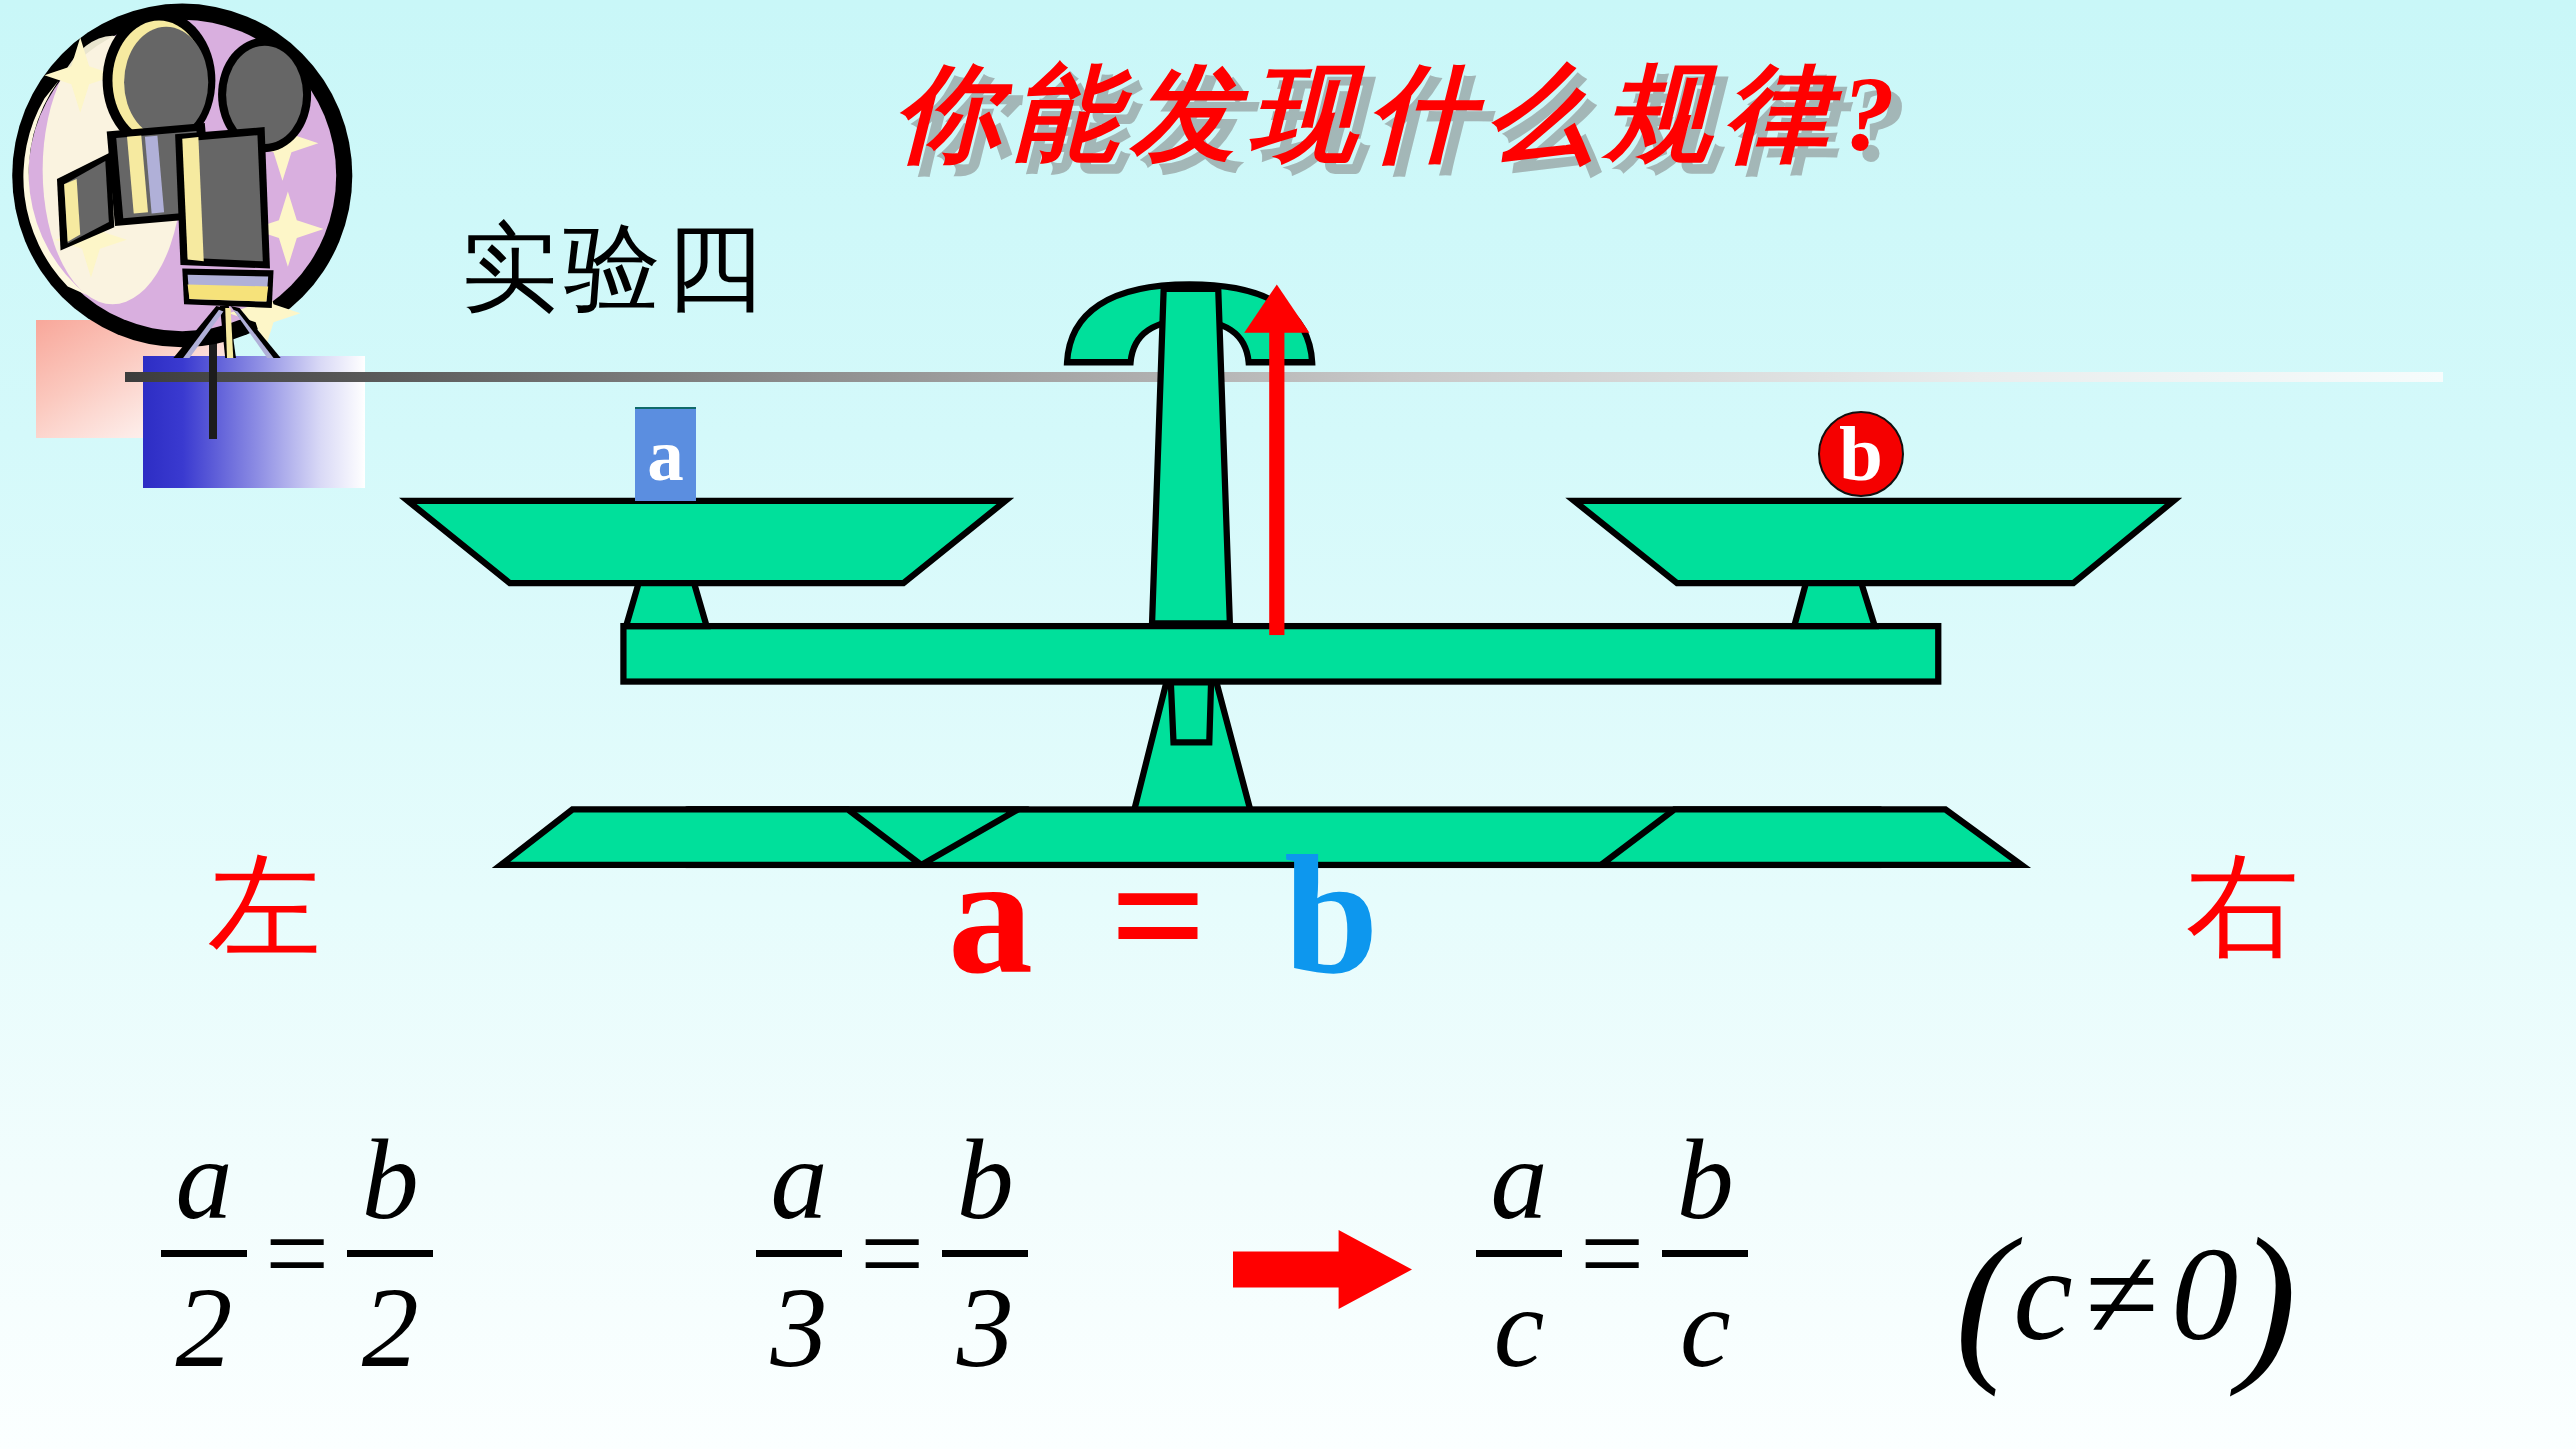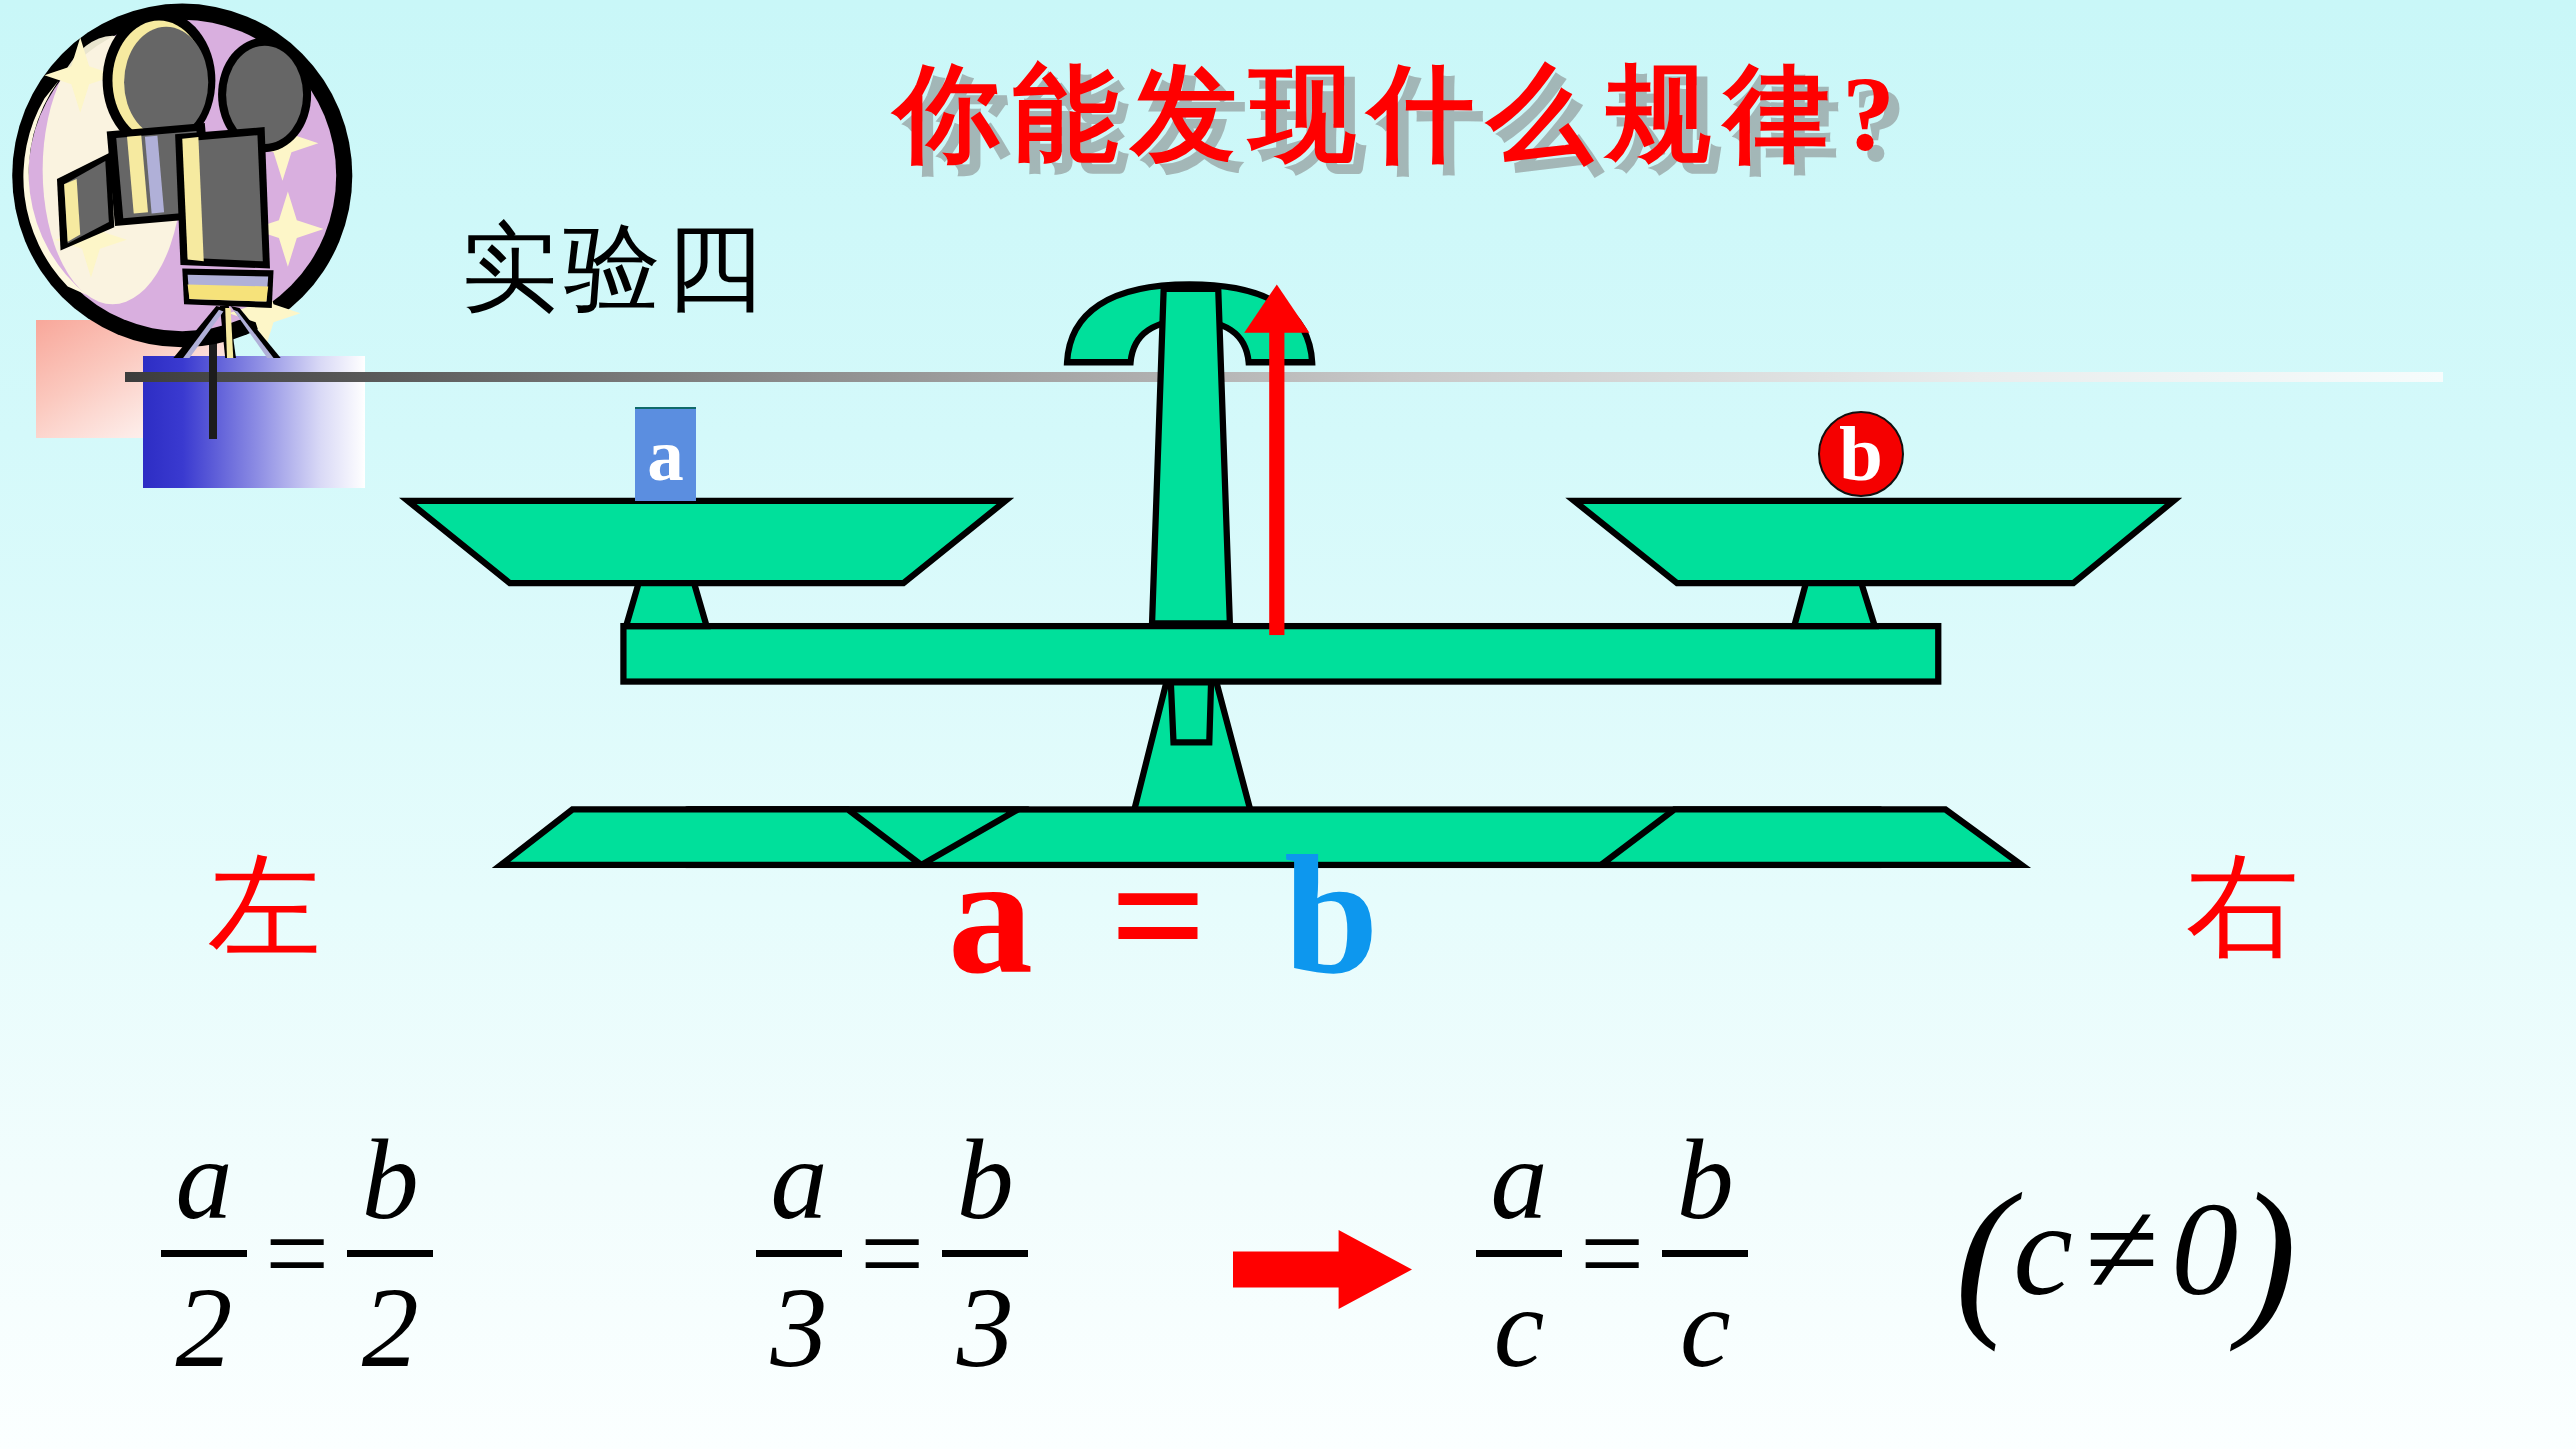--- a/index.html
+++ b/index.html
@@ -64,20 +64,21 @@
   }
 
   
   #title {
     position: absolute;
     left: 894px;
     top: 43px;
     font-family: "Liberation Serif", serif;
     font-size: 106px;
     font-weight: bold;
+    font-style: italic;
     color: #ff0000;
     letter-spacing: 12.5px;
     white-space: nowrap;
     text-shadow: 10.7px 10.7px 0 rgba(130,130,130,0.55);
   }
 
   
   #subtitle {
     position: absolute;
     left: 461px;
@@ -206,21 +207,21 @@
     position: absolute;
     left: 1233px;
     top: 1230px;
     width: 179px;
     height: 79px;
   }
 
   #condition {
     position: absolute;
     left: 1955px;
-    top: 1159px;
+    top: 1204px;
     font-family: "Liberation Serif", serif;
     font-style: italic;
     font-size: 134px;
     color: #000000;
     white-space: nowrap;
     line-height: 1.1;
   }
   #condition .paren { font-size: 175px; vertical-align: -19.7px; }
   #condition .neq { font-style: normal; margin: 0 12.5px; }
 </style>

